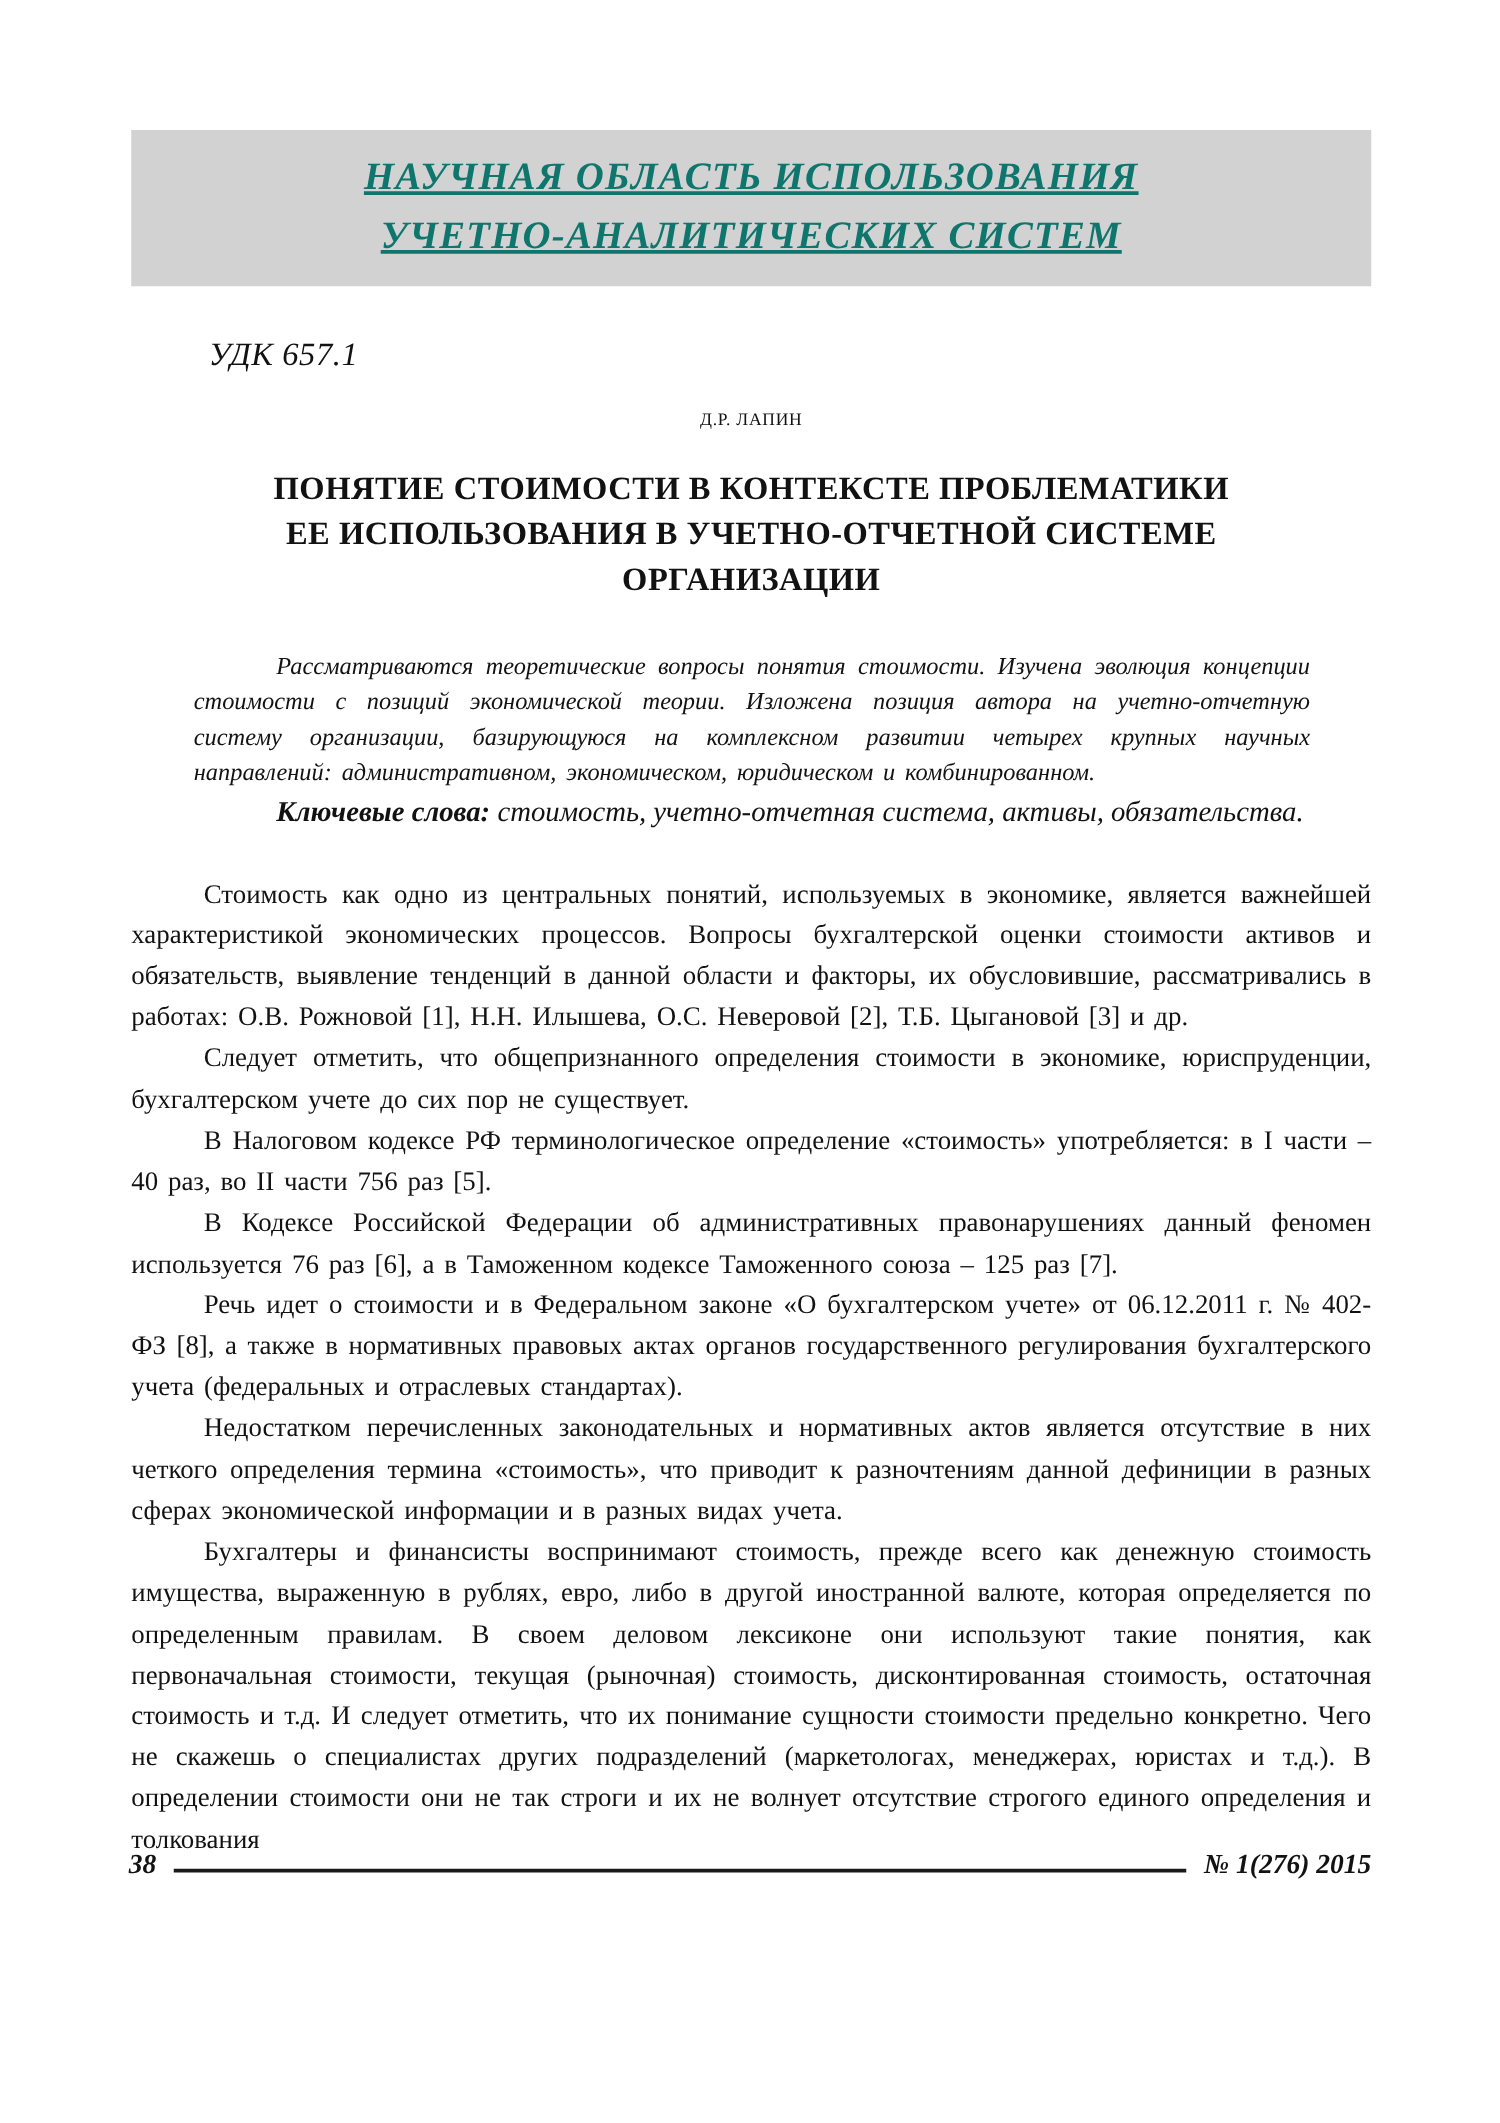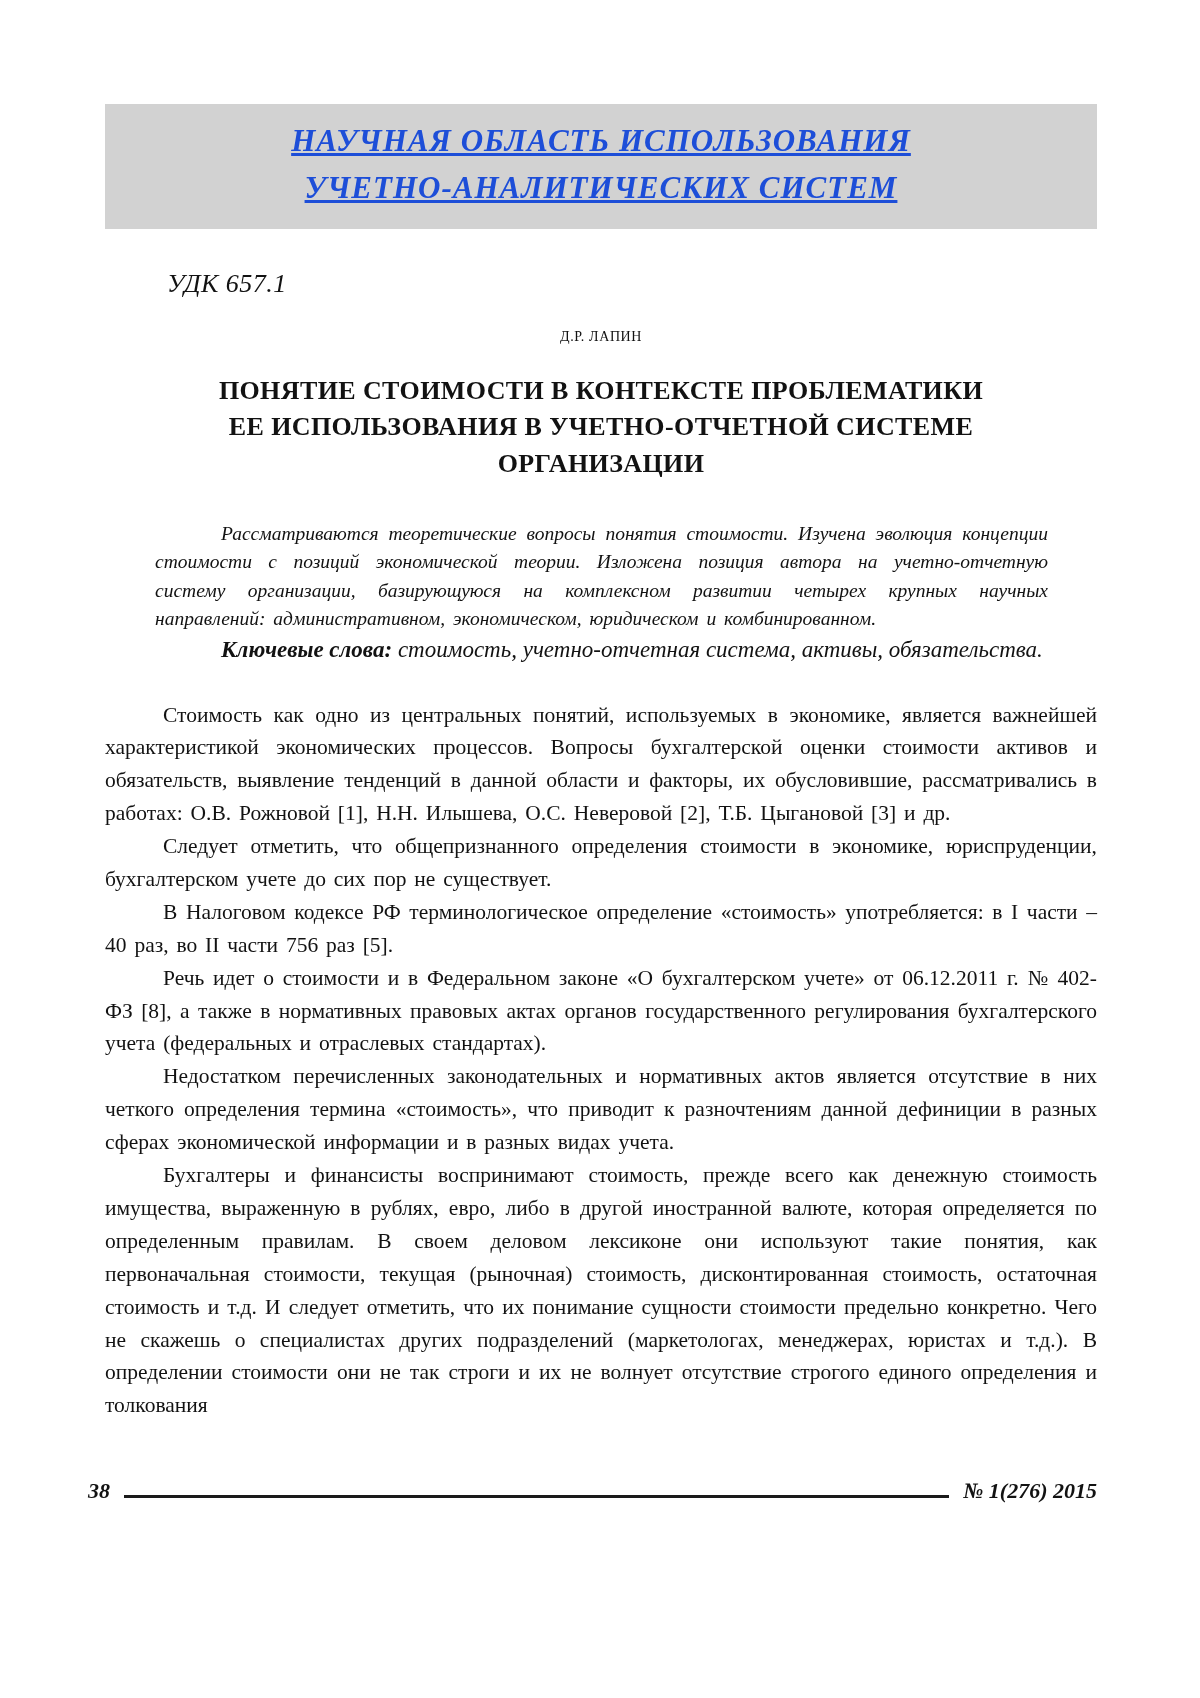--- a/index.html
+++ b/index.html
@@ -23,21 +23,21 @@
   }
   .header-text {
     display: inline-block;
     font-style: italic;
     font-weight: bold;
     font-size: 31px;
     line-height: 1.5;
     letter-spacing: 1px;
     text-decoration: underline;
     white-space: pre-line;
-    color: #1d4ed8;
+    color: #0f766e;
   }
 
   .udc {
     margin: 40px 0 0 62px;
     font-size: 26px;
     letter-spacing: 0.5px;
     font-style: italic;
   }
   .author {
     text-align: center;
@@ -74,21 +74,21 @@
 
   .body-text { margin-top: 32px; font-size: 21.5px; line-height: 1.53; }
   .body-text p {
     text-align: justify;
     text-indent: 58px;
     word-spacing: 2.5px;
   }
 
   .footer {
     position: absolute;
-    left: 88px;
+    left: 103px;
     right: 103px;
     top: 1478px;
     display: flex;
     align-items: center;
     font-weight: bold;
     font-style: italic;
     font-size: 22px;
   }
   .footer-rule {
     flex: 1;
@@ -125,20 +125,21 @@
 
     <div class="body-text">
 
         <p>Стоимость как одно из центральных понятий, используемых в экономике, является важнейшей характеристикой экономических процессов. Вопросы бухгалтерской оценки стоимости активов и обязательств, выявление тенденций в данной области и факторы, их обусловившие, рассматривались в работах: О.В. Рожновой [1], Н.Н. Илышева, О.С. Неверовой [2], Т.Б. Цыгановой [3] и др.</p>
 
         <p>Следует отметить, что общепризнанного определения стоимости в экономике, юриспруденции, бухгалтерском учете до сих пор не существует.</p>
 
 
         <p>В Налоговом кодексе РФ терминологическое определение «стоимость» употребляется: в I части – 40 раз, во II части 756 раз [5].</p>
 
+        <p>В Кодексе Российской Федерации об административных правонарушениях данный феномен используется 76 раз [6], а в Таможенном кодексе Таможенного союза – 125 раз [7].</p>
 
         <p>Речь идет о стоимости и в Федеральном законе «О бухгалтерском учете» от 06.12.2011 г. № 402-ФЗ [8], а также в нормативных правовых актах органов государственного регулирования бухгалтерского учета (федеральных и отраслевых стандартах).</p>
 
         <p>Недостатком перечисленных законодательных и нормативных актов является отсутствие в них четкого определения термина «стоимость», что приводит к разночтениям данной дефиниции в разных сферах экономической информации и в разных видах учета.</p>
 
         <p>Бухгалтеры и финансисты воспринимают стоимость, прежде всего как денежную стоимость имущества, выраженную в рублях, евро, либо в другой иностранной валюте, которая определяется по определенным правилам. В своем деловом лексиконе они используют такие понятия, как первоначальная стоимости, текущая (рыночная) стоимость, дисконтированная стоимость, остаточная стоимость и т.д. И следует отметить, что их понимание сущности стоимости предельно конкретно. Чего не скажешь о специалистах других подразделений (маркетологах, менеджерах, юристах и т.д.). В определении стоимости они не так строги и их не волнует отсутствие строгого единого определения и толкования</p>
       </div>
 
   </div>
 

